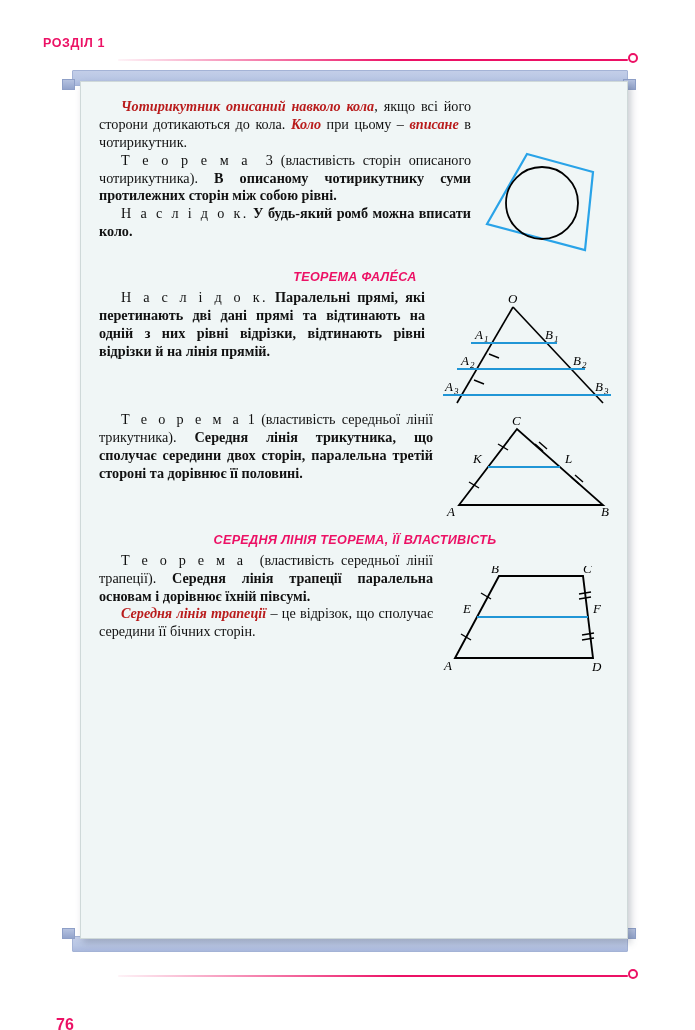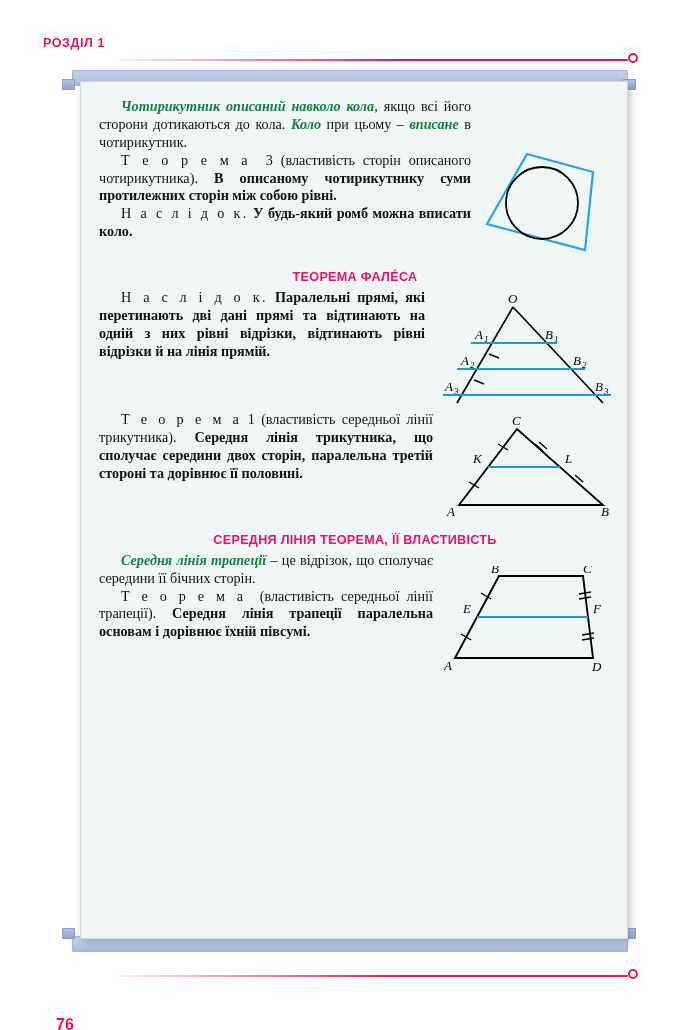--- a/index.html
+++ b/index.html
@@ -132,33 +132,34 @@
     font-size: 14.2px;
     line-height: 1.26;
     color: #111111;
     text-align: justify;
   }
   p { margin: 0; }
   .ind { text-indent: 22px; }
   .term {
     font-style: italic;
     font-weight: bold;
-    color: #15803d;
+    color: #b91c1c;
   }
   .bld { font-weight: bold; }
   .spaced { letter-spacing: 2.4px; }
 
   h2.section {
     margin: 10px 0 3px 0;
     text-align: center;
     font-family: "Liberation Sans", sans-serif;
     font-size: 12.6px;
     font-weight: bold;
     letter-spacing: 0.3px;
     color: #ec1165;
+    font-style: italic;
   }
 
   
   .fig {
     float: right;
     margin: 0 0 2px 10px;
   }
   .fig svg { display: block; }
 
   .figlabel {
@@ -302,26 +303,26 @@
           <text class="figlabel" x="1" y="104">A</text>
           <text class="figlabel" x="48" y="7">B</text>
           <text class="figlabel" x="140" y="7">C</text>
           <text class="figlabel" x="149" y="105">D</text>
           <text class="figlabel" x="20" y="47">E</text>
           <text class="figlabel" x="150" y="47">F</text>
         </svg>
       </div>
 
       <p class="ind">
-        <span class="term">Середня лінія трапеції</span><span> – це відрізок, що сполучає середини її бічних сторін.</span>
-      </p>
-
-      <p class="ind">
         <span class="spaced">Т е о р е м а</span>&nbsp;&nbsp;<span>(властивість середньої лінії трапеції).</span>
         <span class="bld">Середня лінія трапеції паралельна основам і дорівнює їхній півсумі.</span>
+      </p>
+
+      <p class="ind">
+        <span class="term">Середня лінія трапеції</span><span> – це відрізок, що сполучає середини її бічних сторін.</span>
       </p>
 
     </div>
   </div>
 </div>
 
 <div class="page-number">76</div>
 <div class="foot-rule"></div>
 <div class="foot-dot"></div>
 

